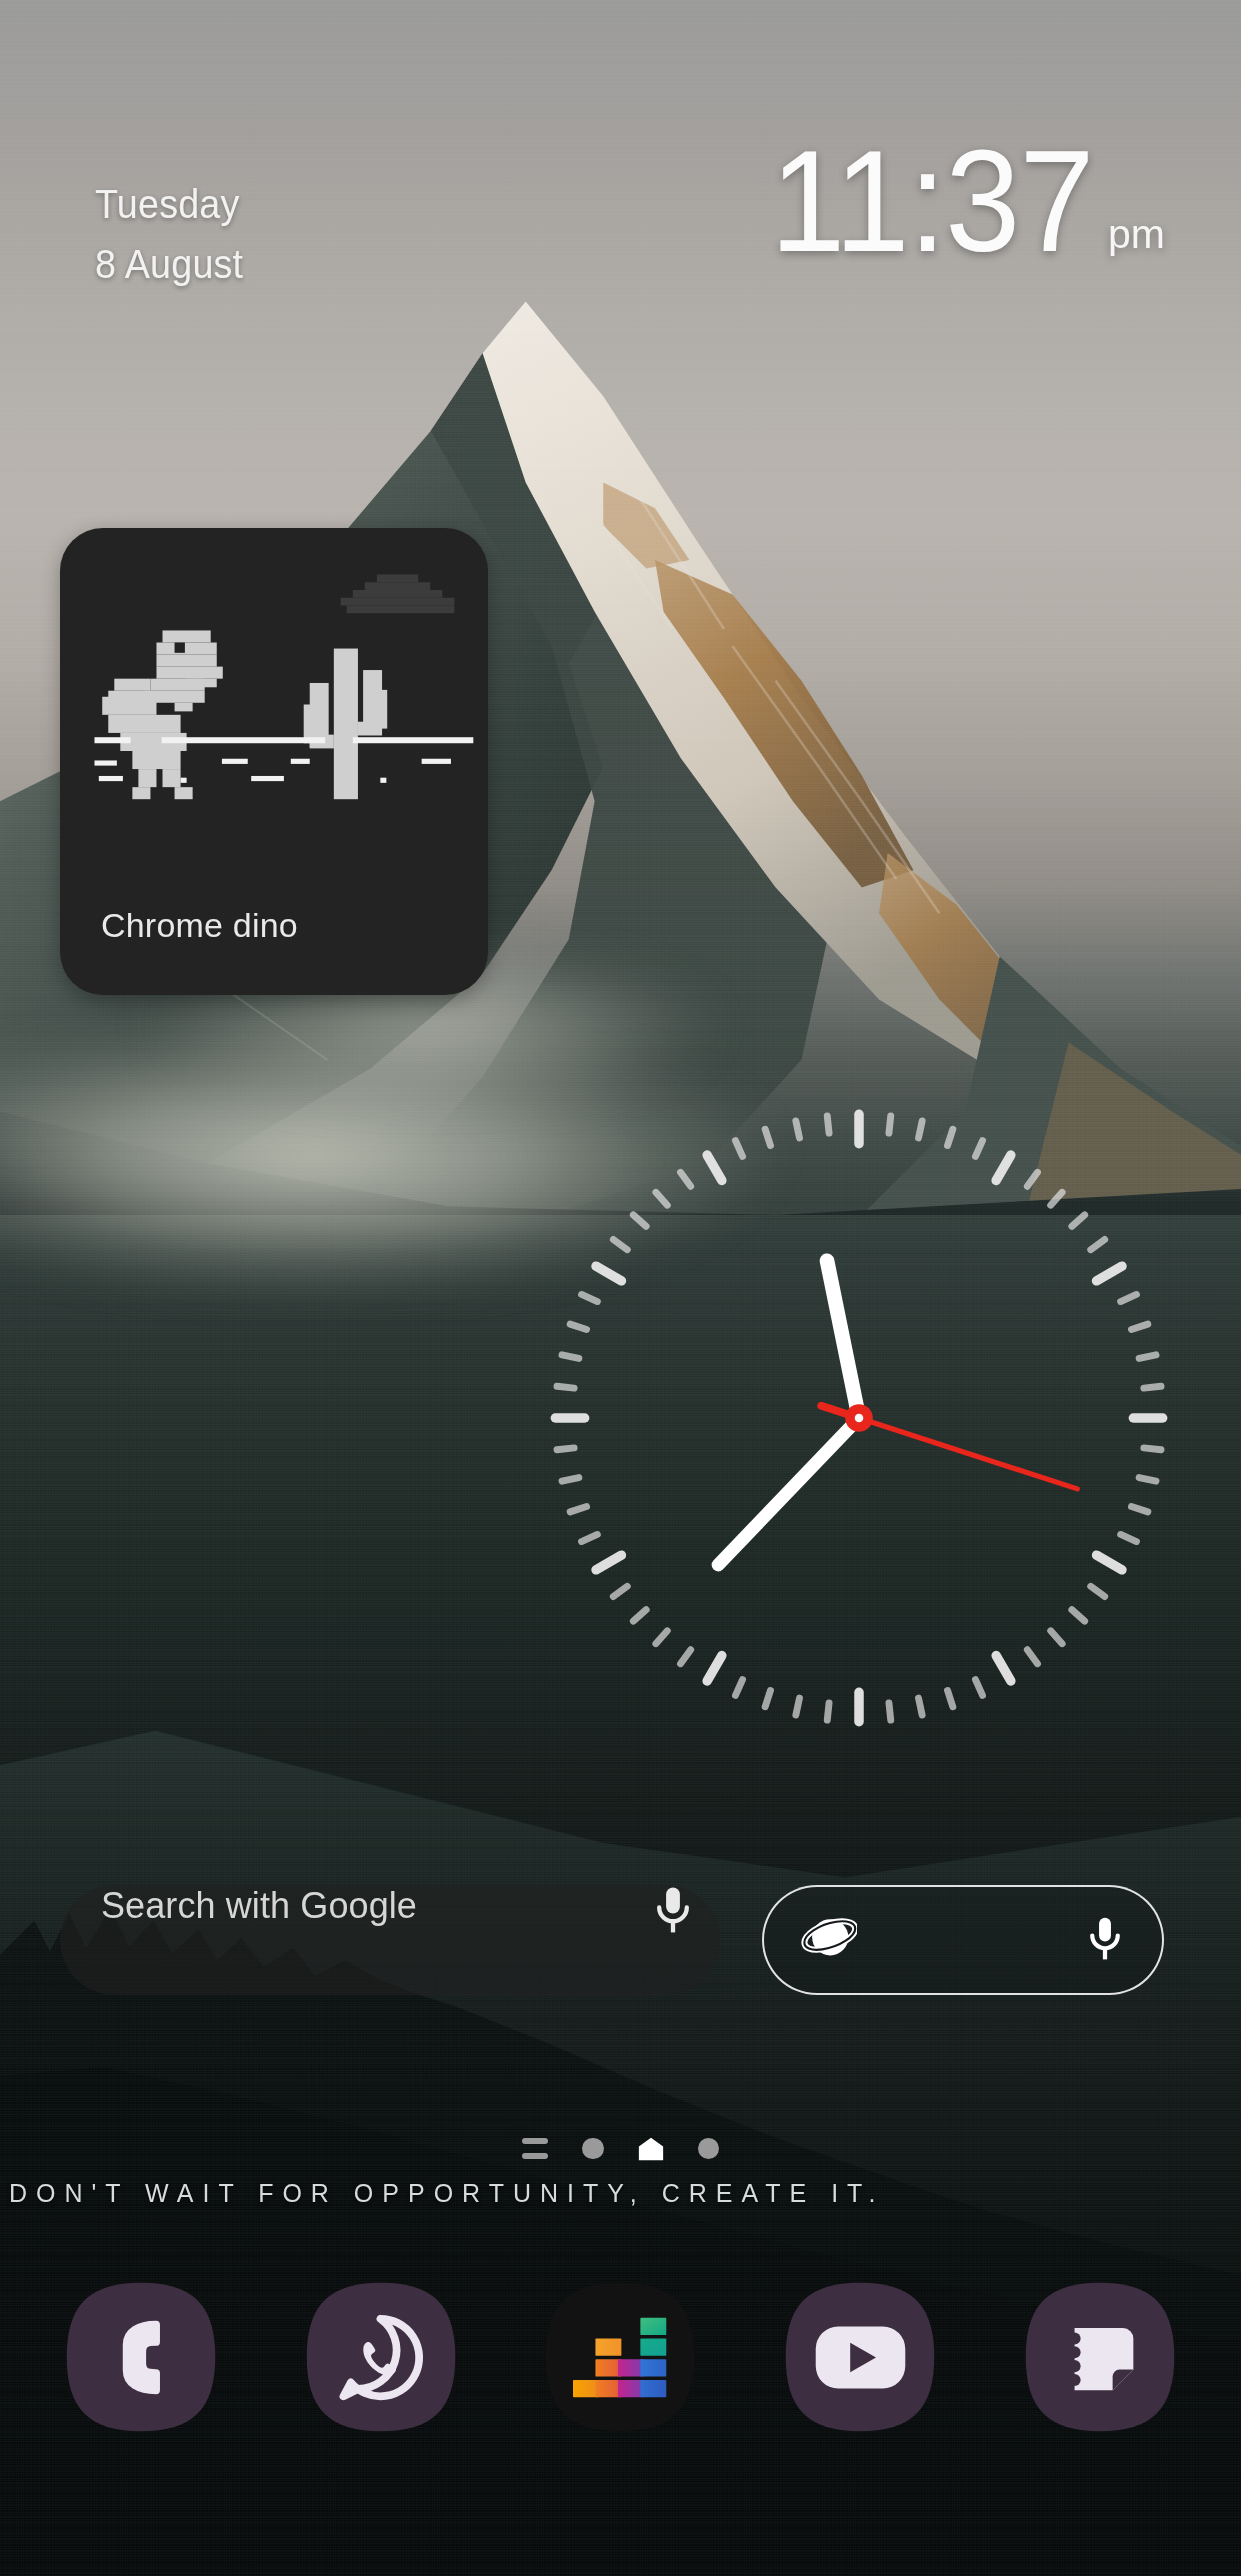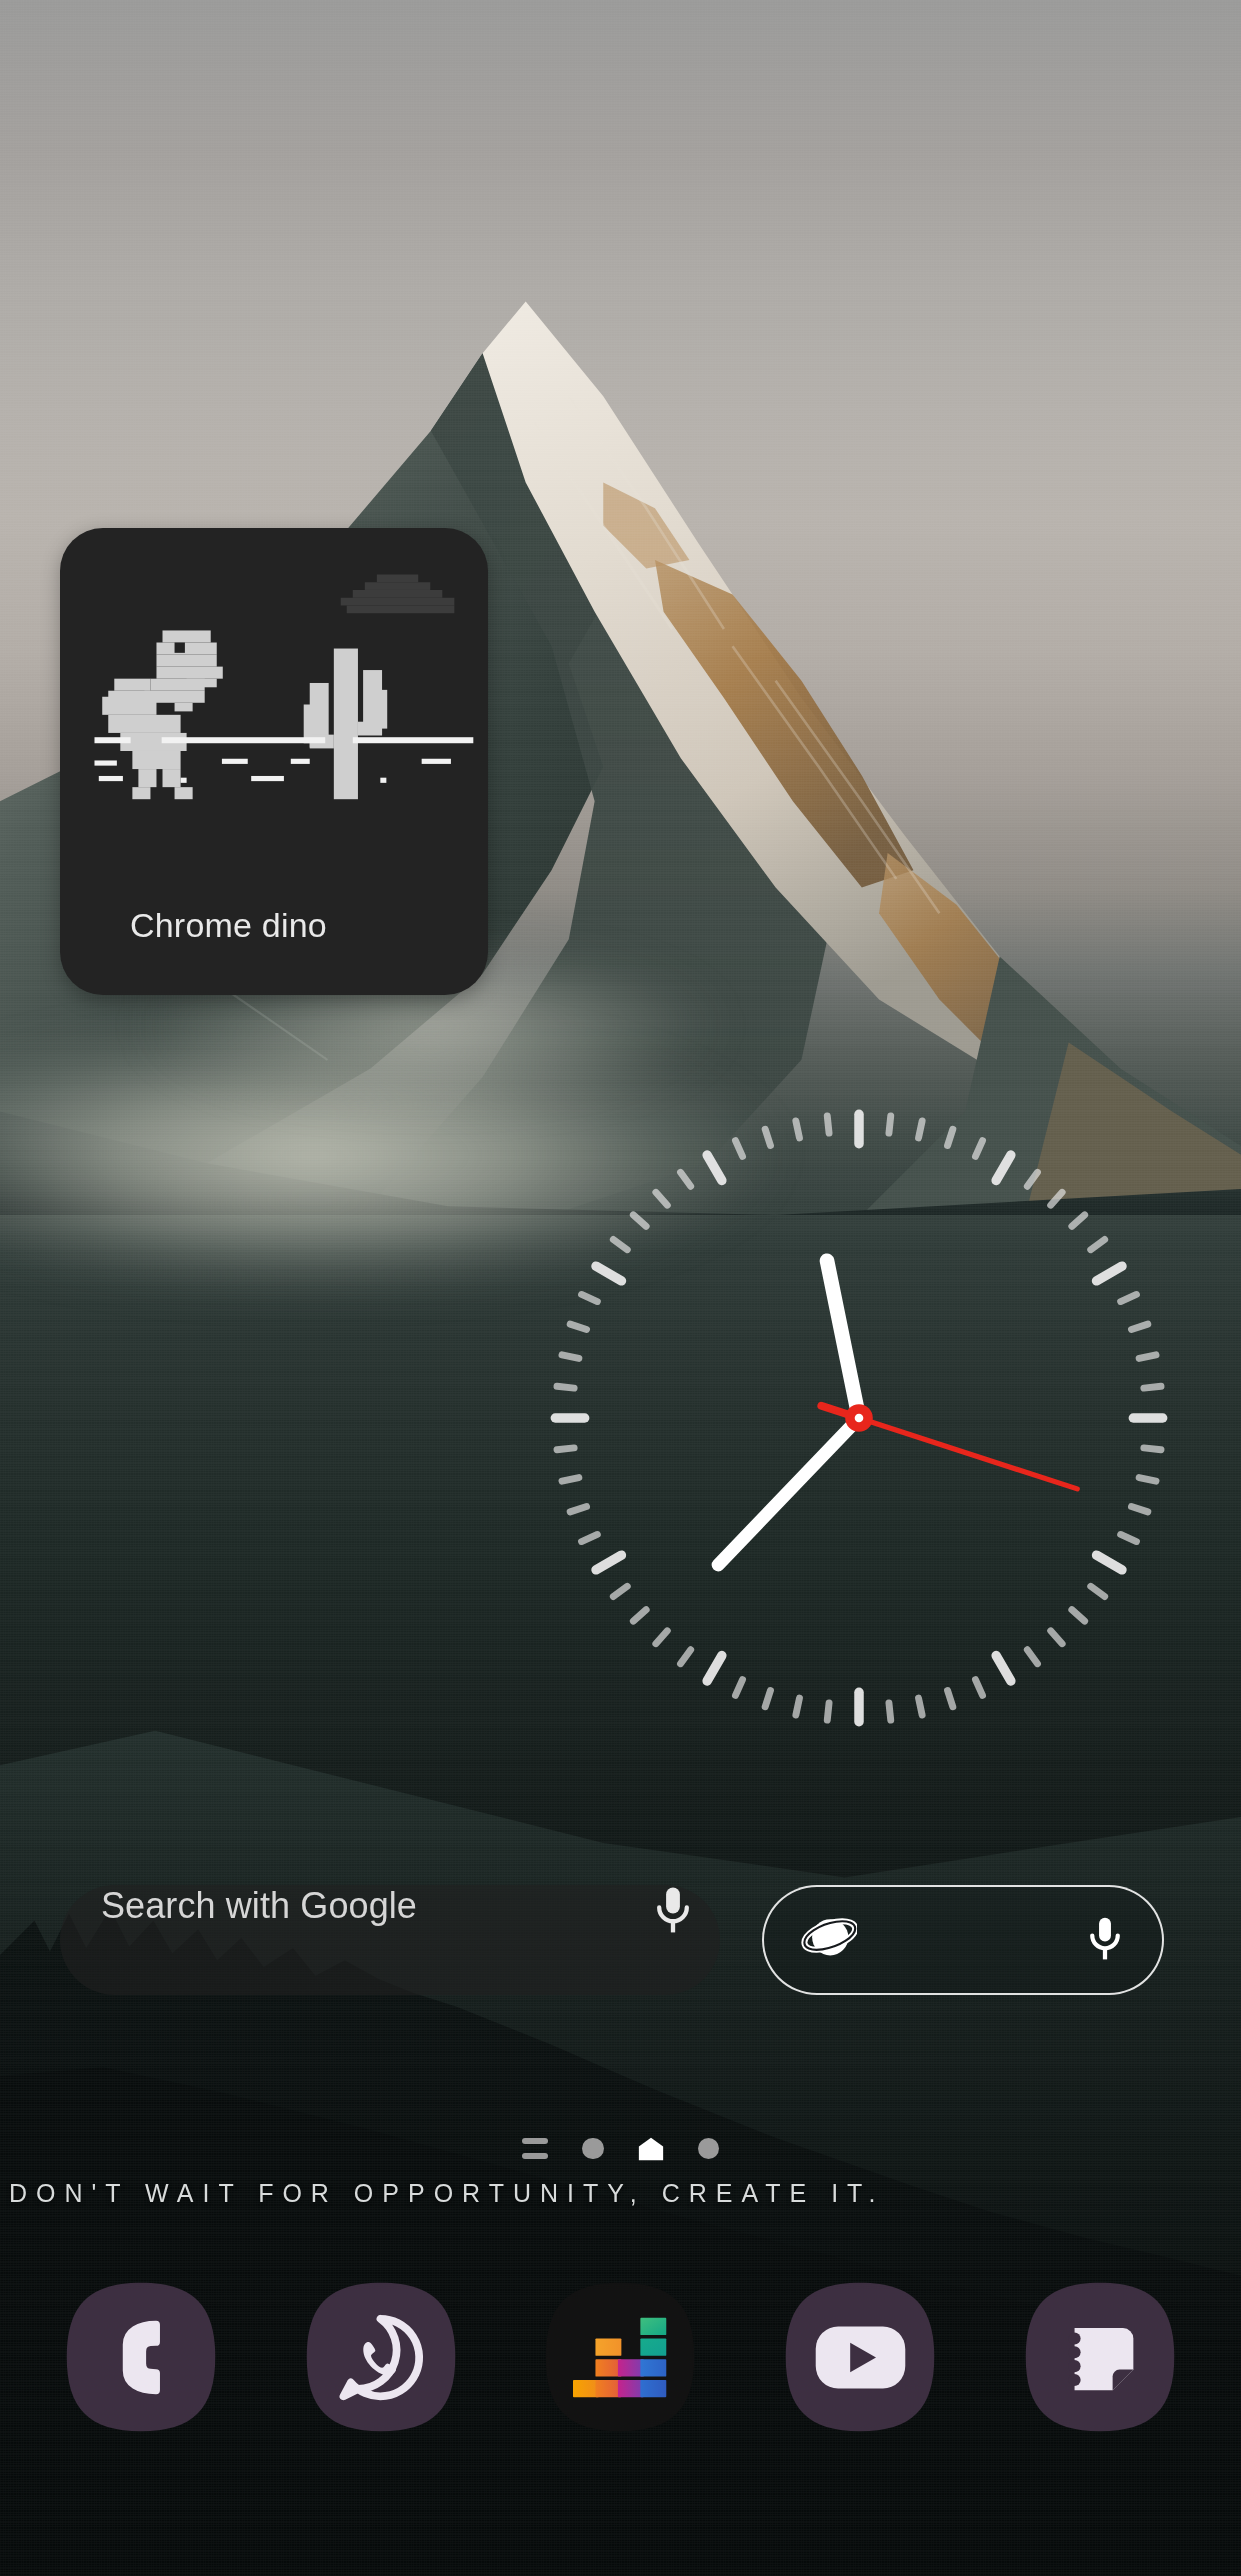--- a/index.html
+++ b/index.html
@@ -142,21 +142,20 @@
   .dino-canvas {
     position: absolute; left: 0; top: 0; width: 428px; height: 353px;
   }
   .dino-label {
     position: absolute;
     left: 41px; bottom: 50px;
     color: #e9e9e9;
     font-size: 34px;
     font-weight: 400;
     letter-spacing: 0.2px;
-    margin-left: 29px;
   }
 
   
   .analog {
     position: absolute;
     left: 526px; top: 1085px;
     width: 666px; height: 666px;
   }
 
   
@@ -324,20 +323,30 @@
                  L440 588 L480 604 L530 620 L580 640 L640 664 L700 690 L760 716
                  L830 744 L900 772 L980 800 L1060 828 L1150 858 L1260 888 L1360 912 L1440 932
                  L1440 1280 L0 1280 Z" fill="url(#treeG)"></path>
         <path d="M0 700 L120 690 L260 720 L420 760 L600 810 L800 866 L1000 918 L1200 966 L1440 1010 L1440 1280 L0 1280 Z" fill="#080c0c" opacity="0.9"></path>
       </svg>
     </div>
     <div class="vig"></div>
     <div class="grain"></div>
   </div>
 
+  <div class="topclock">
+    <div class="datebox">
+      <div>Tuesday</div>
+      <div>8 August</div>
+    </div>
+    <div class="timebox">
+      <span class="time-main">11:37</span>
+      <span class="time-ampm">pm</span>
+    </div>
+  </div>
 
   <div class="dino-widget">
     <div class="dino-canvas">
       <svg width="428" height="353" viewBox="0 0 497 410">
         <g fill="#cfcfcf">
 
           <rect x="119" y="119" width="56" height="14"></rect>
           <rect x="112" y="133" width="70" height="14"></rect>
           <rect x="112" y="147" width="70" height="14"></rect>
           <rect x="112" y="161" width="77" height="14"></rect>

